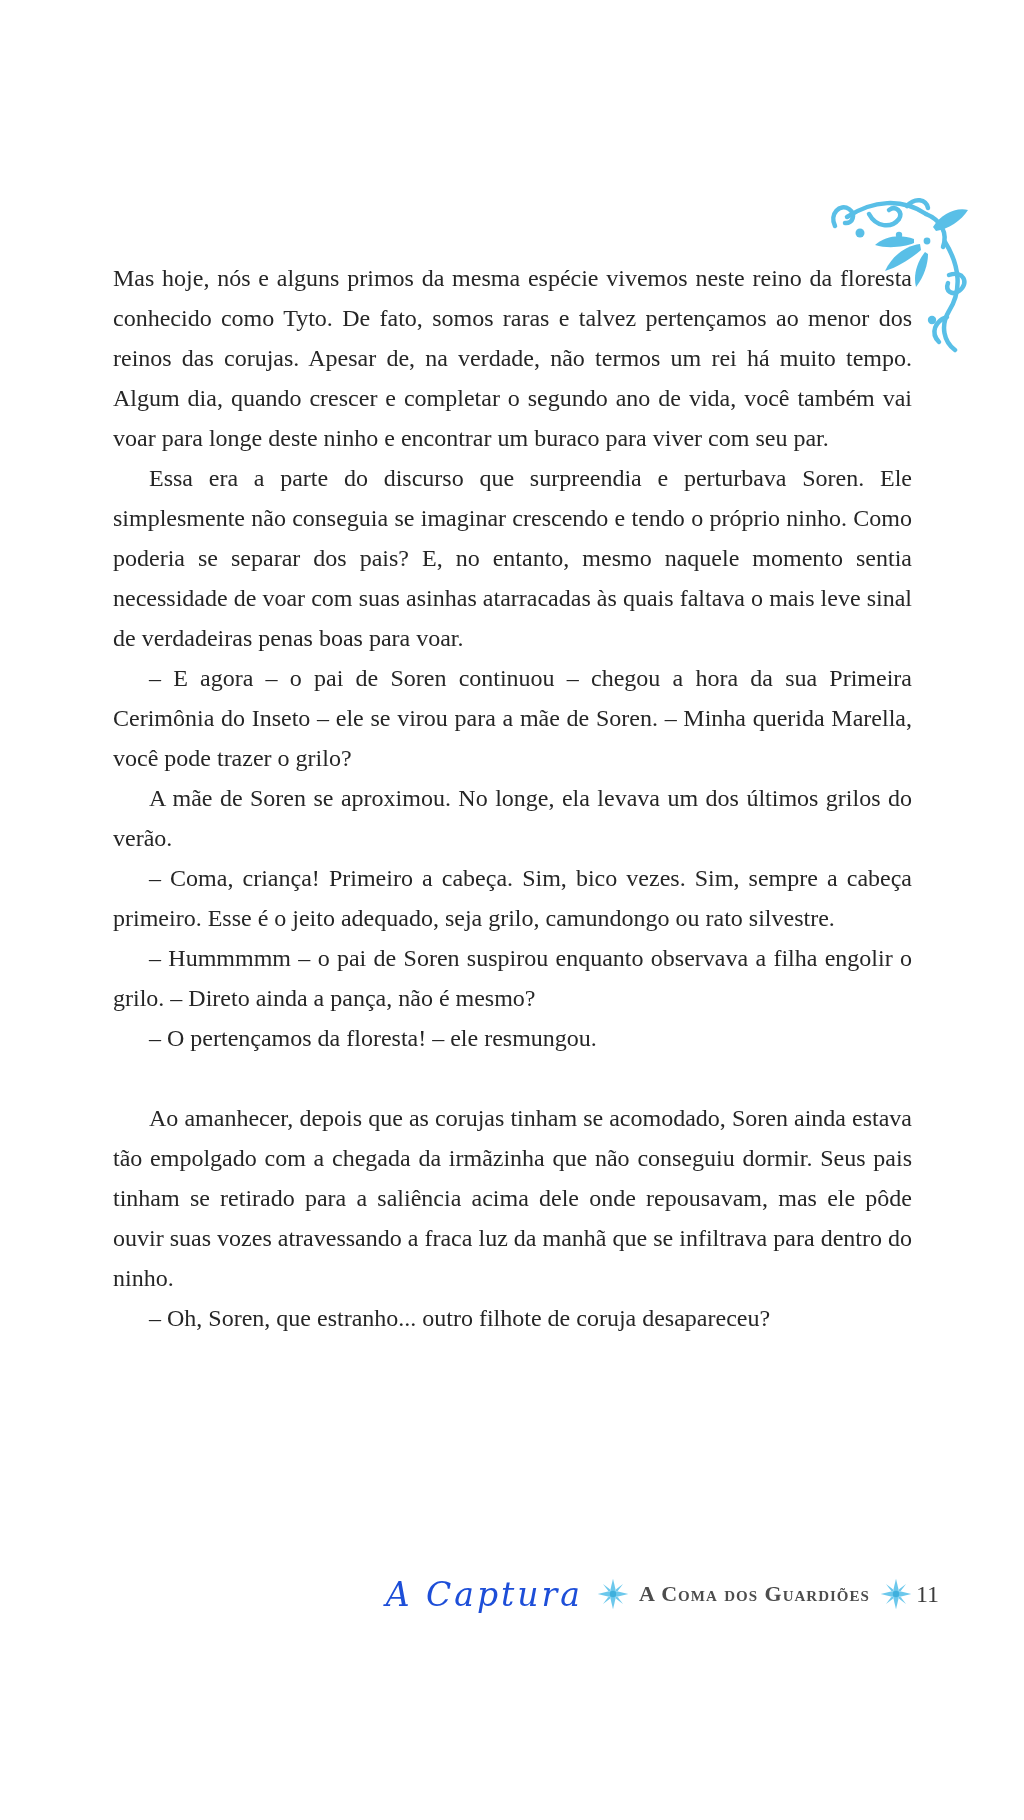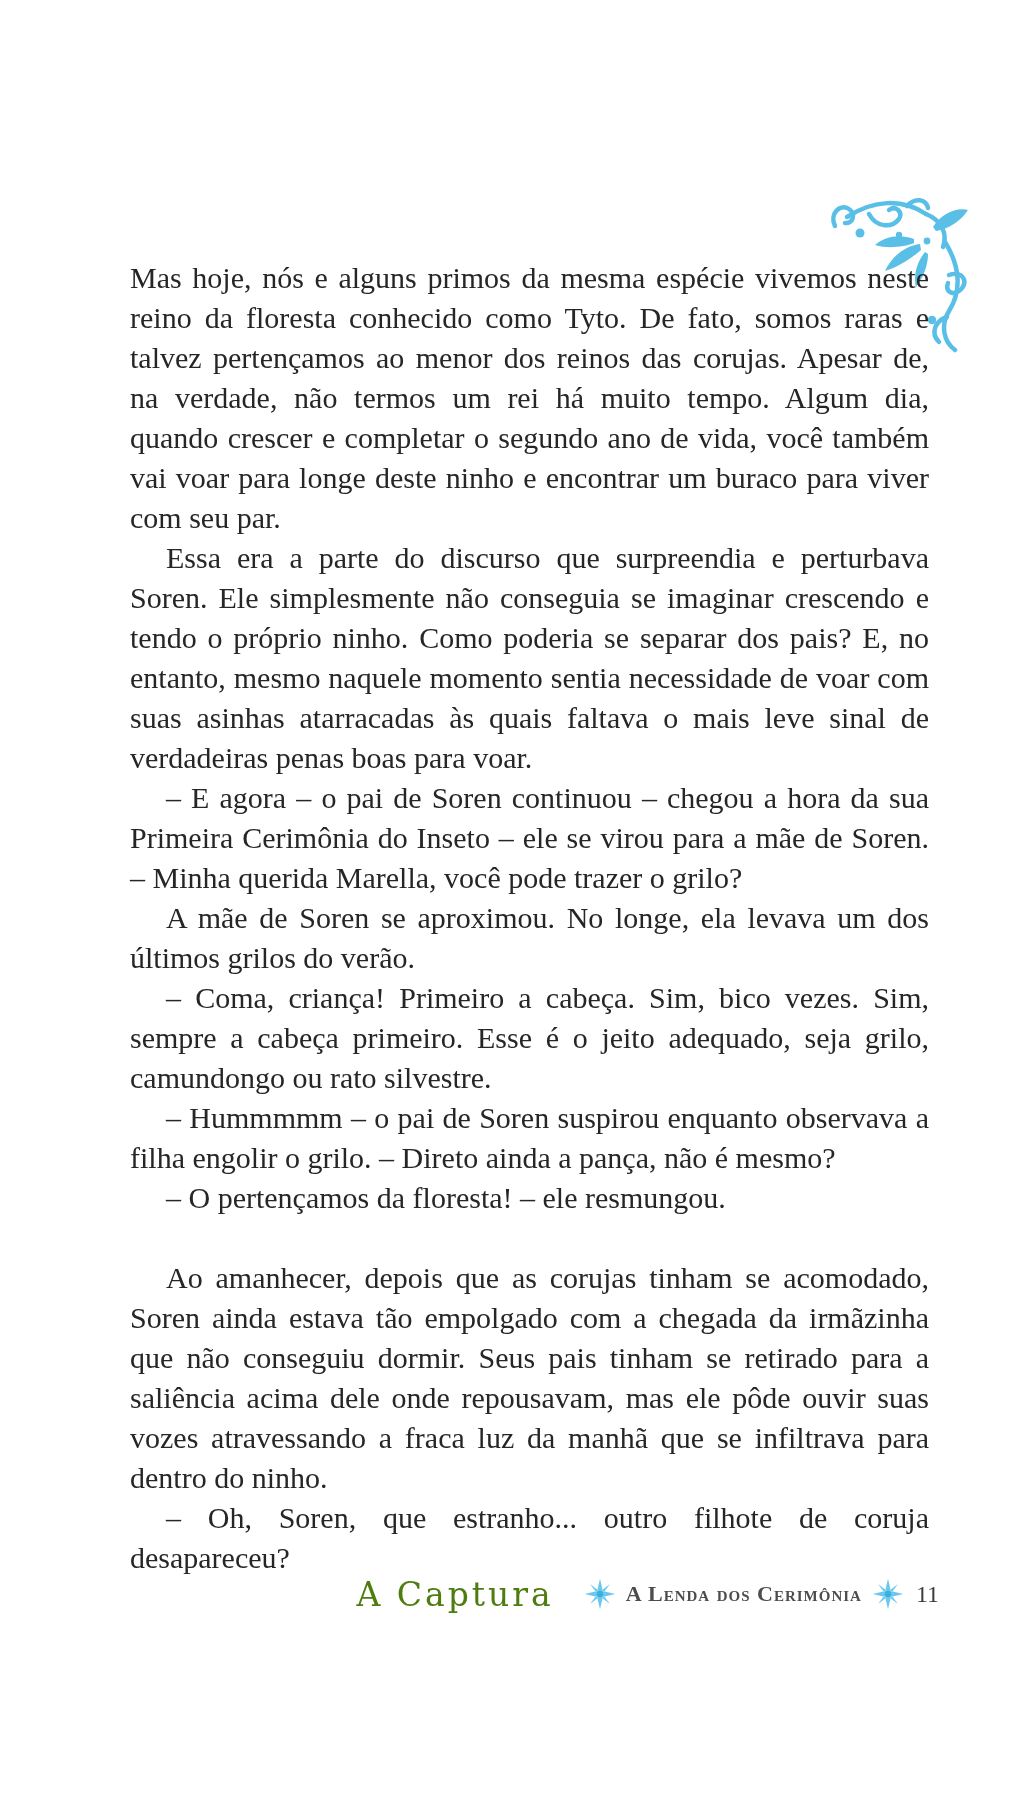--- a/index.html
+++ b/index.html
@@ -21,24 +21,23 @@
     top: 190px;
     width: 152px;
     height: 168px;
   }
   .text-block {
     position: absolute;
     left: 113px;
     top: 258px;
     width: 799px;
     color: #262626;
-    font-size: 30px;
+    font-size: 24px;
     line-height: 40px;
     text-align: justify;
-    margin-left: 17px;
   }
   .text-block p.para {
     margin: 0;
     padding: 0;
   }
   .text-block p.para.indent {
     text-indent: 36px;
   }
   .text-block p.para.section-start {
     margin-top: 40px;
@@ -48,45 +47,46 @@
     left: 113px;
     top: 1566px;
     width: 826px;
     height: 56px;
     display: flex;
     align-items: center;
     justify-content: flex-end;
   }
   .book-title-script {
     font-family: "DejaVu Serif", serif;
+    font-style: italic;
     font-size: 33px;
-    color: #4d7c0f;
+    color: #1d4ed8;
     letter-spacing: 3px;
-    margin-right: 30px;
+    margin-right: 14px;
     white-space: nowrap;
   }
   .snowflake {
     width: 32px;
     height: 32px;
     flex: 0 0 auto;
   }
   .series-title {
     font-family: "Liberation Serif", serif;
     font-variant: small-caps;
     font-weight: 600;
     font-size: 22px;
     letter-spacing: 1px;
     color: #4d4d4d;
     margin: 0 10px;
     white-space: nowrap;
   }
   .page-number {
     font-size: 24px;
     color: #3d3d3d;
-    margin-left: 12px;
+    margin-left: 4px;
   }
 </style>
 </head>
 <body>
 
 <div class="page">
 
   <svg class="corner-ornament" viewBox="0 0 152 168" xmlns="http://www.w3.org/2000/svg">
     <g stroke="#59bfe7" stroke-width="4.5" fill="none" stroke-linecap="round">
       <path d="M7,36 C1,24 12,13 21,19 C28,24 25,34 17,33"></path>
@@ -132,21 +132,21 @@
         <path d="M12,23.5 L10,15 L12,12 L14,15 Z"></path>
         <path d="M0.5,12 L9,10 L12,12 L9,14 Z"></path>
         <path d="M19.5,4.5 L14.6,8.2 L12,12 L15.8,9.4 Z"></path>
         <path d="M19.5,19.5 L15.8,14.6 L12,12 L14.6,15.8 Z"></path>
         <path d="M4.5,19.5 L9.4,15.8 L12,12 L8.2,14.6 Z"></path>
         <path d="M4.5,4.5 L8.2,9.4 L12,12 L9.4,8.2 Z"></path>
       </g>
       <circle cx="12" cy="12" r="2.4" fill="#3fb0dd"></circle>
     </svg>
 
-    <span class="series-title">A Lenda dos Cerimônia</span>
+    <span class="series-title">A Coma dos Guardiões</span>
 
     <svg class="snowflake" viewBox="0 0 24 24" xmlns="http://www.w3.org/2000/svg">
       <g fill="#6cc8ec">
         <path d="M12,0.5 L14,9 L12,12 L10,9 Z"></path>
         <path d="M23.5,12 L15,14 L12,12 L15,10 Z"></path>
         <path d="M12,23.5 L10,15 L12,12 L14,15 Z"></path>
         <path d="M0.5,12 L9,10 L12,12 L9,14 Z"></path>
         <path d="M19.5,4.5 L14.6,8.2 L12,12 L15.8,9.4 Z"></path>
         <path d="M19.5,19.5 L15.8,14.6 L12,12 L14.6,15.8 Z"></path>
         <path d="M4.5,19.5 L9.4,15.8 L12,12 L8.2,14.6 Z"></path>

